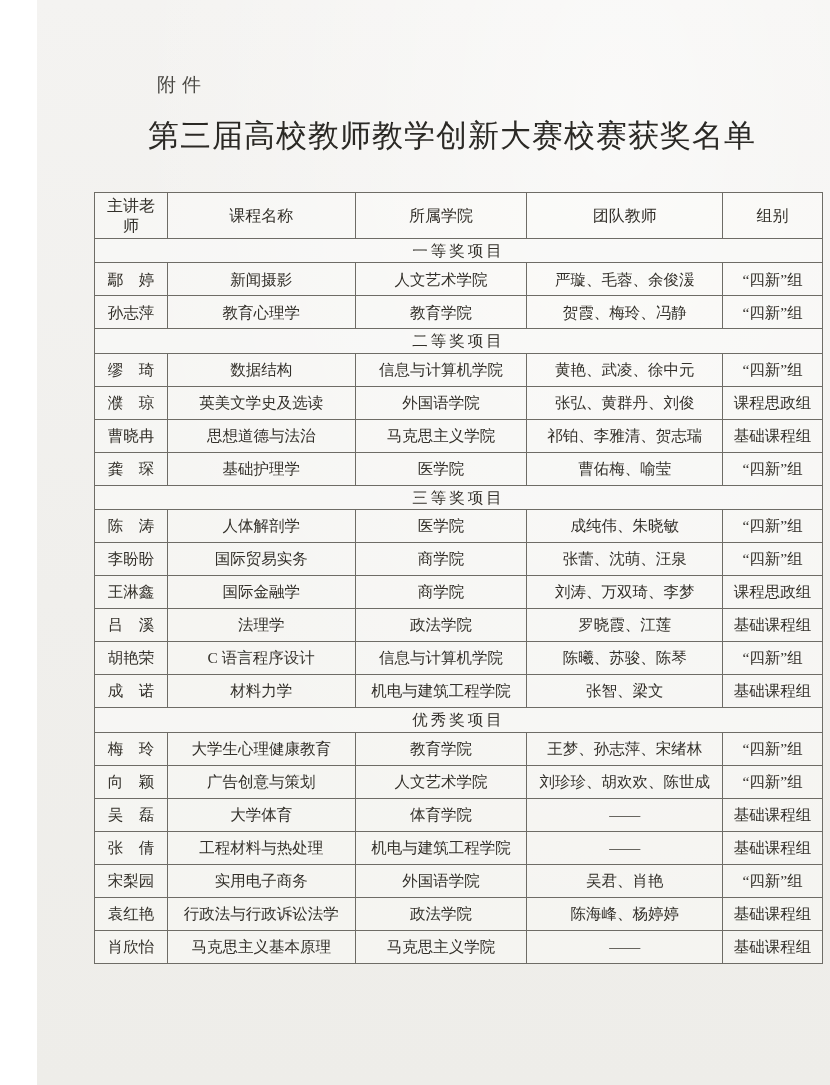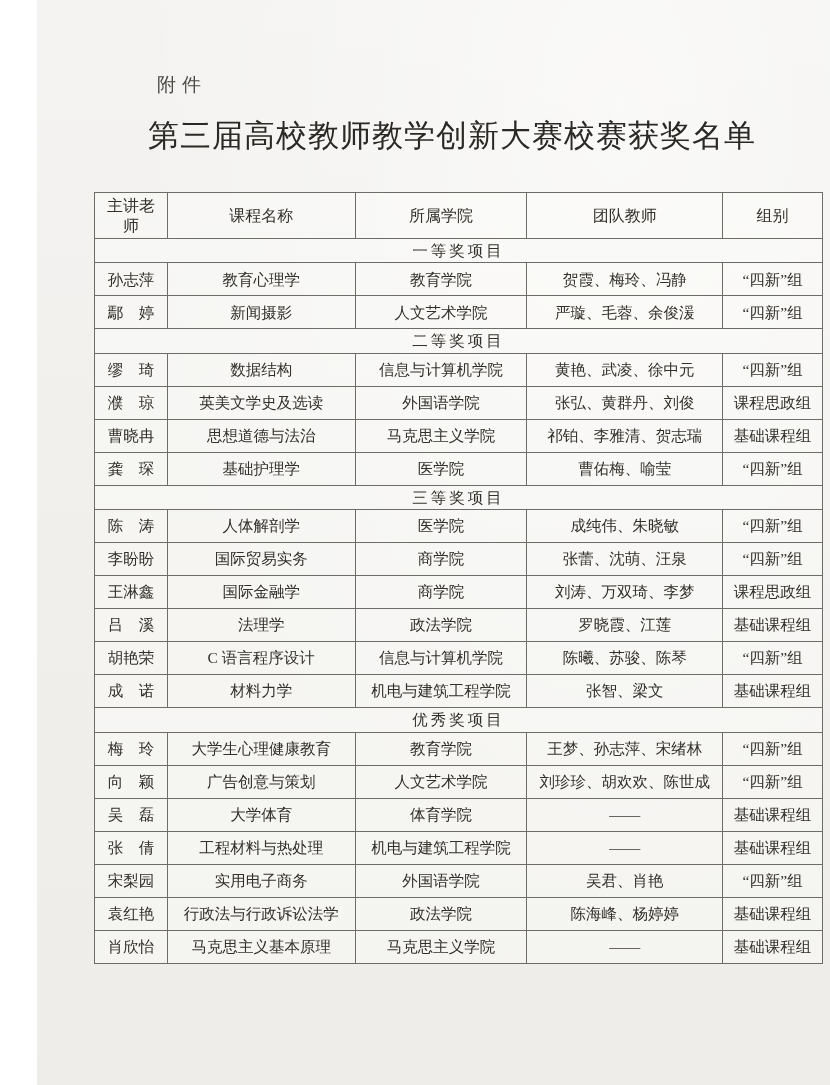--- a/index.html
+++ b/index.html
@@ -109,31 +109,31 @@
           <th>所属学院</th>
           <th>团队教师</th>
           <th>组别</th>
         </tr>
       </thead>
     <tbody>
         <tr>
           <td class="section-cell" colspan="5">一等奖项目</td>
         </tr>
         <tr>
+          <td class="data-cell">鄢　婷</td>
+          <td class="data-cell">新闻摄影</td>
+          <td class="data-cell">人文艺术学院</td>
+          <td class="data-cell">严璇、毛蓉、余俊湲</td>
+          <td class="data-cell">“四新”组</td>
+        </tr>
+        <tr>
           <td class="data-cell">孙志萍</td>
           <td class="data-cell">教育心理学</td>
           <td class="data-cell">教育学院</td>
           <td class="data-cell">贺霞、梅玲、冯静</td>
-          <td class="data-cell">“四新”组</td>
-        </tr>
-        <tr>
-          <td class="data-cell">鄢　婷</td>
-          <td class="data-cell">新闻摄影</td>
-          <td class="data-cell">人文艺术学院</td>
-          <td class="data-cell">严璇、毛蓉、余俊湲</td>
           <td class="data-cell">“四新”组</td>
         </tr>
         <tr>
           <td class="section-cell" colspan="5">二等奖项目</td>
         </tr>
         <tr>
           <td class="data-cell">缪　琦</td>
           <td class="data-cell">数据结构</td>
           <td class="data-cell">信息与计算机学院</td>
           <td class="data-cell">黄艳、武凌、徐中元</td>

